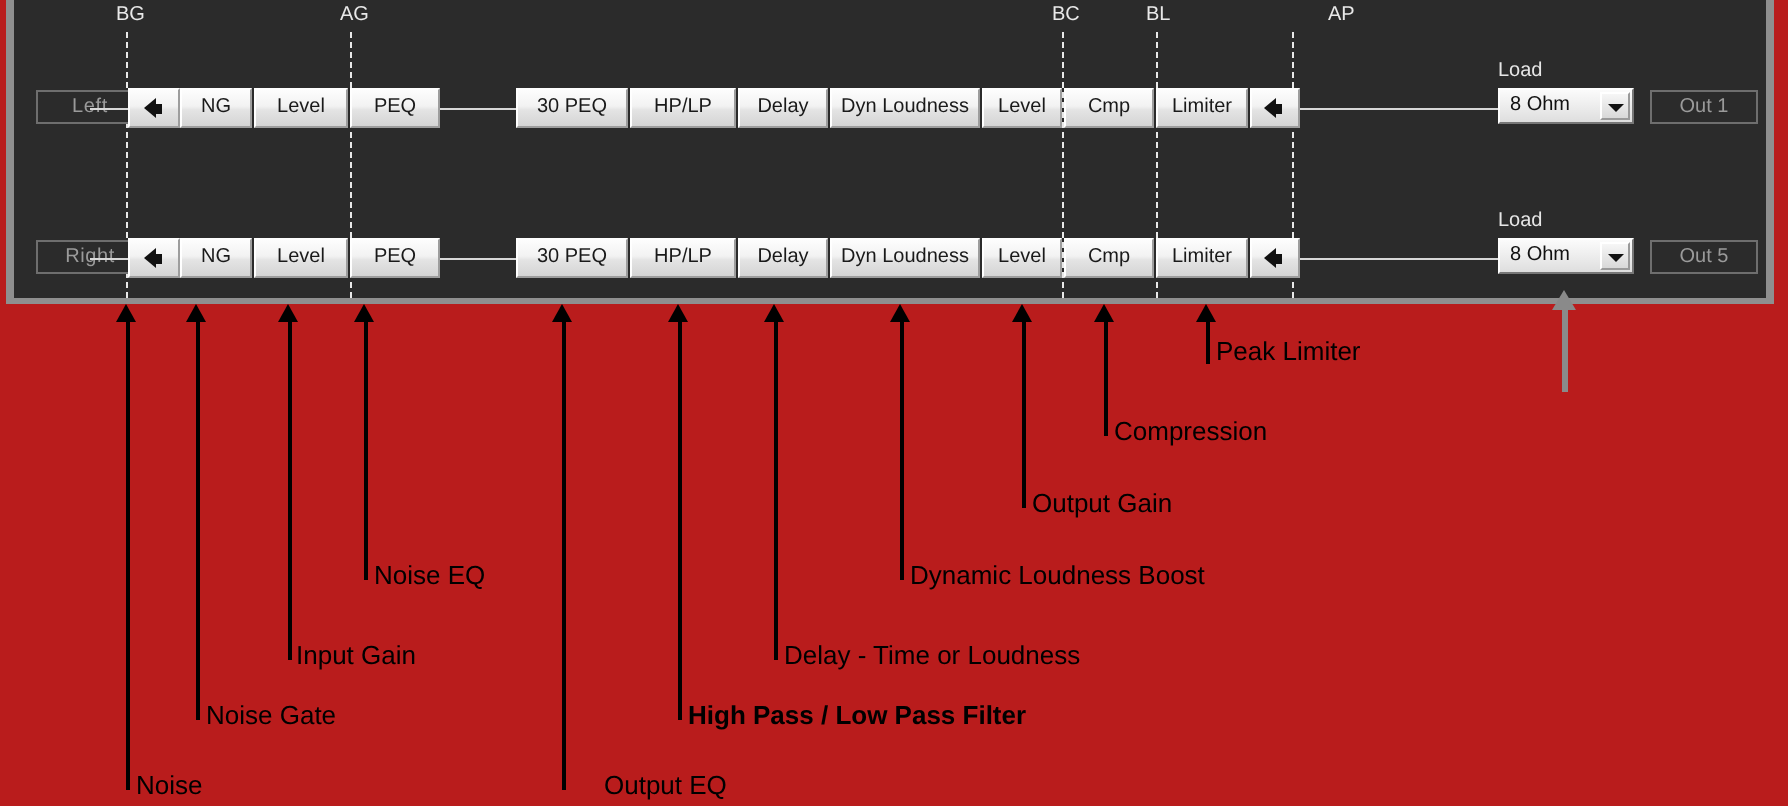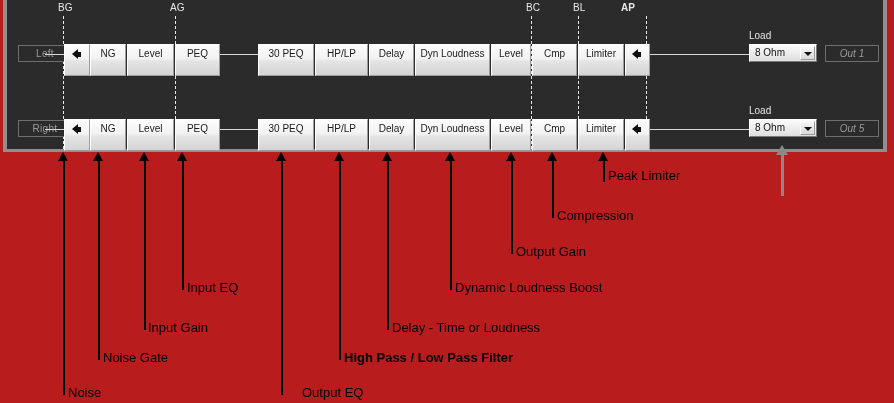--- a/index.html
+++ b/index.html
@@ -51,21 +51,21 @@
     color: #9a9a9a;
     background: #2b2b2b;
     border: 1px solid #6e6e6e;
     box-sizing: border-box;
     letter-spacing: .3px;
   }
 
   
   .blk {
     position: absolute;
-    height: 32px;
+    height: 20px;
     line-height: 18px;
     text-align: center;
     font-size: 10px;
     color: #1a1a1a;
     background: linear-gradient(to bottom,#fdfdfd 0%,#f2f2f2 45%,#e4e4e4 55%,#d4d4d4 100%);
     border: 1px solid #9d9d9d;
     border-top-color: #ffffff;
     border-left-color: #ffffff;
     box-sizing: border-box;
     white-space: nowrap;
@@ -172,21 +172,20 @@
     position: absolute;
     width: 54px;
     height: 17px;
     line-height: 15px;
     text-align: center;
     font-size: 10px;
     color: #9a9a9a;
     background: #2b2b2b;
     border: 1px solid #6e6e6e;
     box-sizing: border-box;
-    font-style: italic;
   }
 
   
   .callout {
     position: absolute;
     width: 11px;
   }
   .callout .shaft {
     position: absolute;
     left: 5px;
@@ -246,21 +245,21 @@
   <div id="panel-layer">
       <div class="marker-line" style="left: 63px; top: 16px; height: 133px;"></div>
       <div class="marker-text" style="left: 58px; top: 2px;">BG</div>
       <div class="marker-line" style="left: 175px; top: 16px; height: 133px;"></div>
       <div class="marker-text" style="left: 170px; top: 2px;">AG</div>
       <div class="marker-line" style="left: 531px; top: 16px; height: 133px;"></div>
       <div class="marker-text" style="left: 526px; top: 2px;">BC</div>
       <div class="marker-line" style="left: 578px; top: 16px; height: 133px;"></div>
       <div class="marker-text" style="left: 573px; top: 2px;">BL</div>
       <div class="marker-line" style="left: 646px; top: 16px; height: 133px;"></div>
-      <div class="marker-text" style="left: 621px; top: 2px; font-weight: bold;">AP</div>
+      <div class="marker-text" style="left: 664px; top: 2px;">AP</div>
       <div class="chan-label" style="left: 18px; top: 45px;">Left</div>
       <div class="wire" style="left: 45px; width: 20px; top: 54px;"></div>
       <div class="wire" style="left: 220px; width: 38px; top: 54px;"></div>
       <div class="wire" style="left: 650px; width: 99px; top: 54px;"></div>
       <div class="blk mute" style="left: 64px; top: 44px; width: 26px;"><span class="spk"></span></div>
       <div class="blk" style="left: 90px; top: 44px; width: 36px;">NG</div>
       <div class="blk" style="left: 127px; top: 44px; width: 47px;">Level</div>
       <div class="blk" style="left: 175px; top: 44px; width: 45px;">PEQ</div>
       <div class="blk" style="left: 258px; top: 44px; width: 56px;">30 PEQ</div>
       <div class="blk" style="left: 315px; top: 44px; width: 53px;">HP/LP</div>
@@ -312,21 +311,21 @@
       <div class="callout-label" style="left: 103px; top: 350px;">Noise Gate</div>
       <div class="callout" style="left: 139px; top: 152px; height: 178px;">
         <div class="head"></div>
         <div class="shaft"></div>
       </div>
       <div class="callout-label" style="left: 148px; top: 320px;">Input Gain</div>
       <div class="callout" style="left: 177px; top: 152px; height: 138px;">
         <div class="head"></div>
         <div class="shaft"></div>
       </div>
-      <div class="callout-label" style="left: 187px; top: 280px;">Input EQ</div>
+      <div class="callout-label" style="left: 187px; top: 280px;">Noise EQ</div>
       <div class="callout" style="left: 276px; top: 152px; height: 243px;">
         <div class="head"></div>
         <div class="shaft"></div>
       </div>
       <div class="callout-label" style="left: 302px; top: 385px;">Output EQ</div>
       <div class="callout" style="left: 334px; top: 152px; height: 208px;">
         <div class="head"></div>
         <div class="shaft"></div>
       </div>
       <div class="callout-label" style="left: 344px; top: 350px; font-weight: bold;">High Pass / Low Pass Filter</div>

